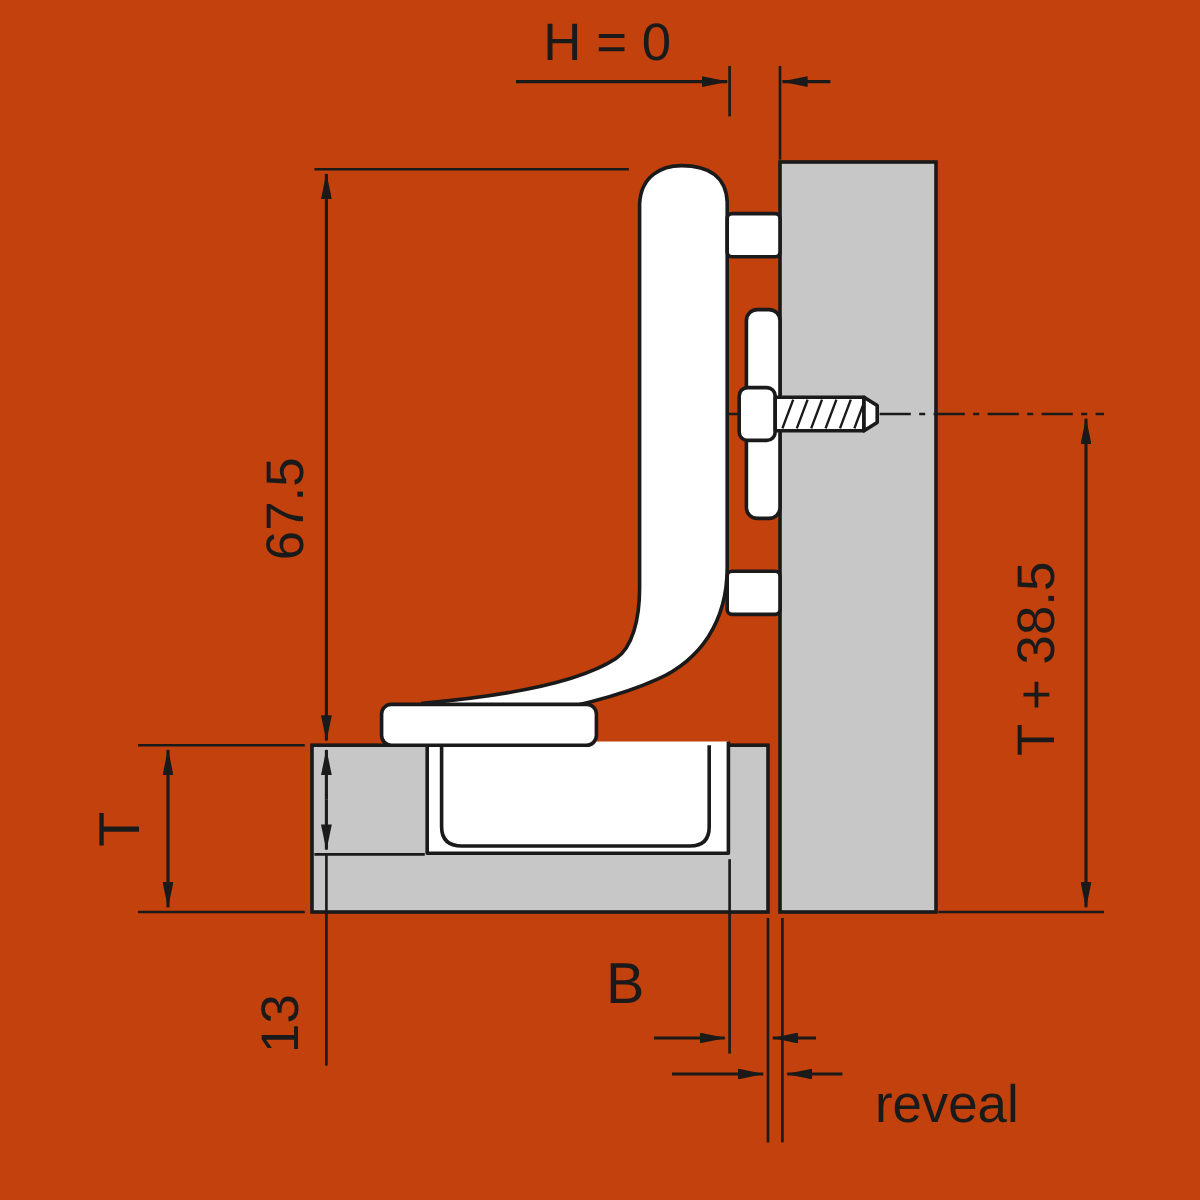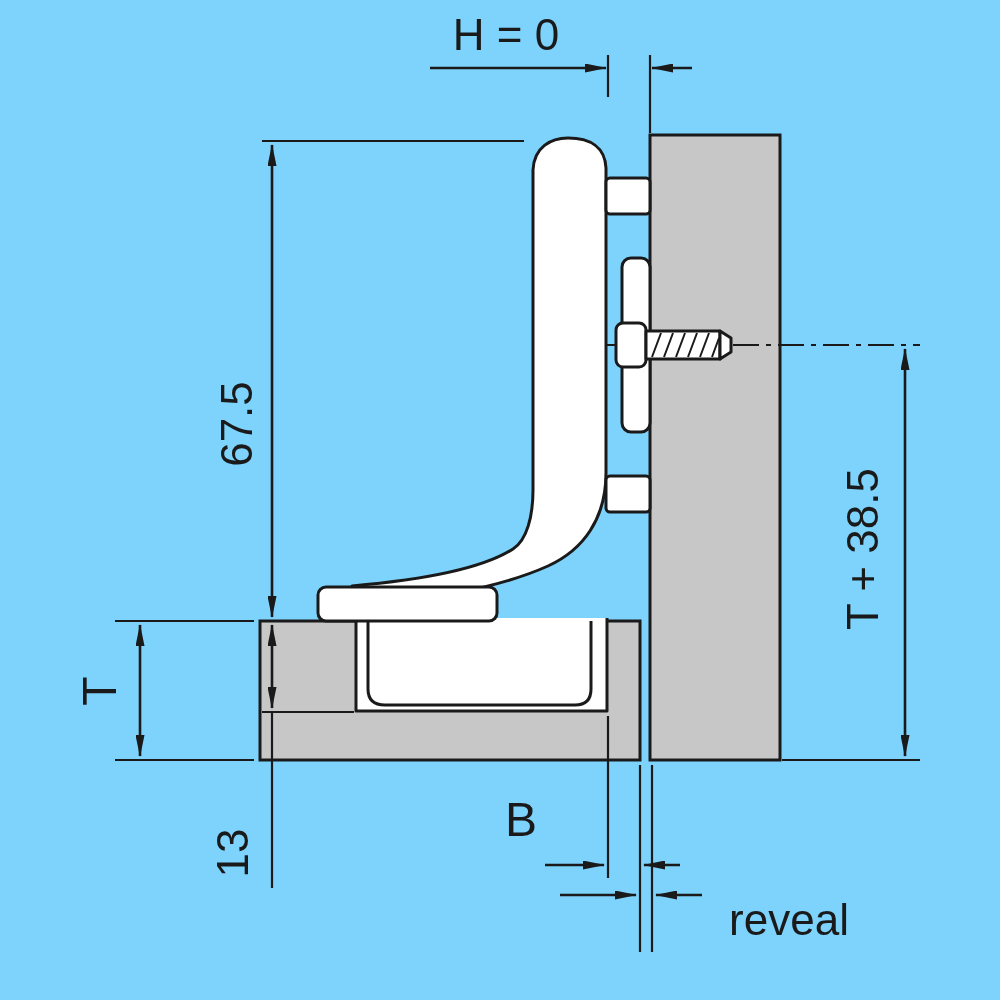--- a/index.html
+++ b/index.html
@@ -1,16 +1,16 @@
 <!DOCTYPE html>
 <html><head>
 <meta charset="utf-8">
 <style>
   html,body{margin:0;padding:0;background:#ffffff;}
-  .stage{width:1000px;height:1000px;position:relative;background:#7dd3fc;overflow:hidden;}
+  .stage{width:1000px;height:1000px;position:relative;background:#c2410c;overflow:hidden;}
   svg{display:block;}
   .panel{stroke:#1a1a1a;stroke-width:3;}
   .white-part path,.white-part rect{fill:#ffffff;stroke:#1a1a1a;stroke-width:3;stroke-linejoin:round;}
   .notch{fill:#ffffff;stroke:#1a1a1a;stroke-width:3;stroke-linejoin:round;}
   .thread path{stroke:#1a1a1a;stroke-width:2;fill:none;}
   .ext path{stroke:#1a1a1a;stroke-width:2.2;fill:none;}
   .dims line{stroke:#1a1a1a;stroke-width:2.6;marker-end:url(#arr);}
   .centerline{stroke:#1a1a1a;stroke-width:2.2;fill:none;stroke-dasharray:26 7 5 7;}
   .dimtext text{font-family:"Liberation Sans","DejaVu Sans",sans-serif;font-size:44px;fill:#1a1a1a;}
   .dimtext text.big{font-size:48px;}

